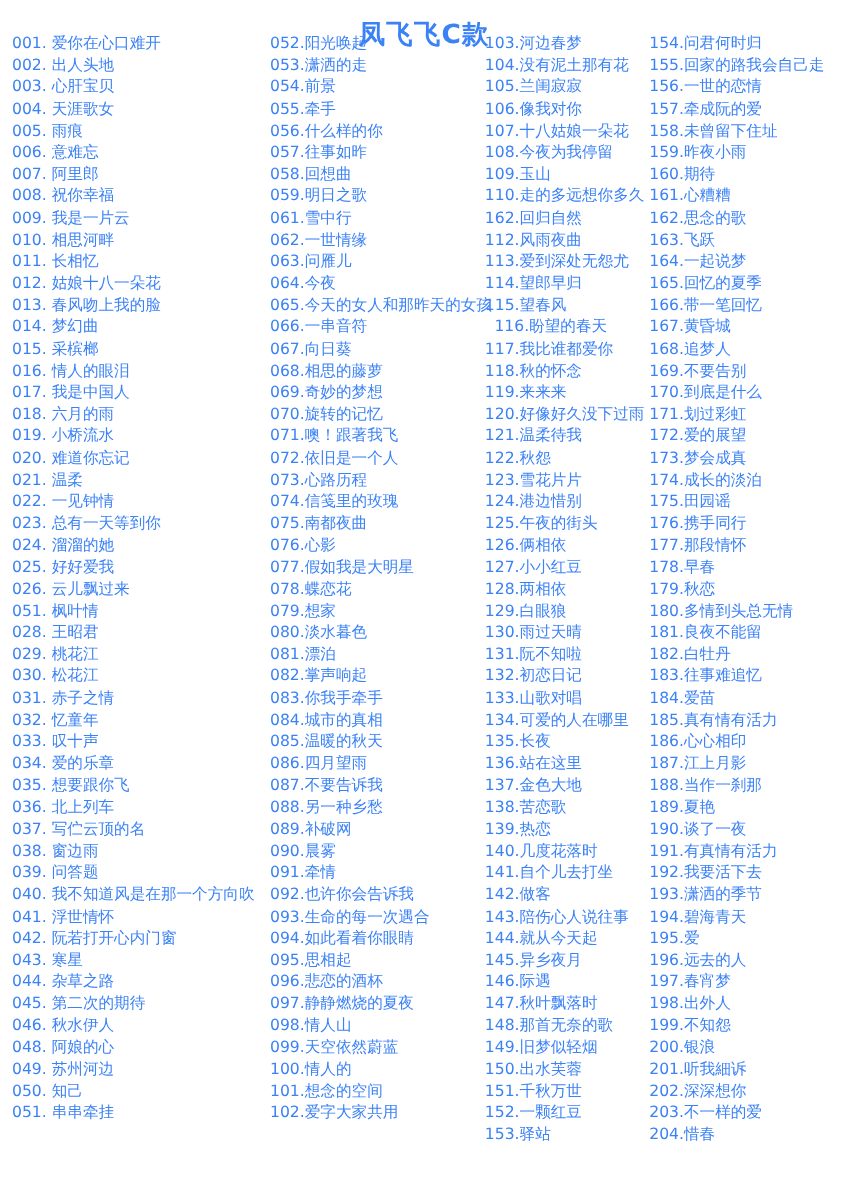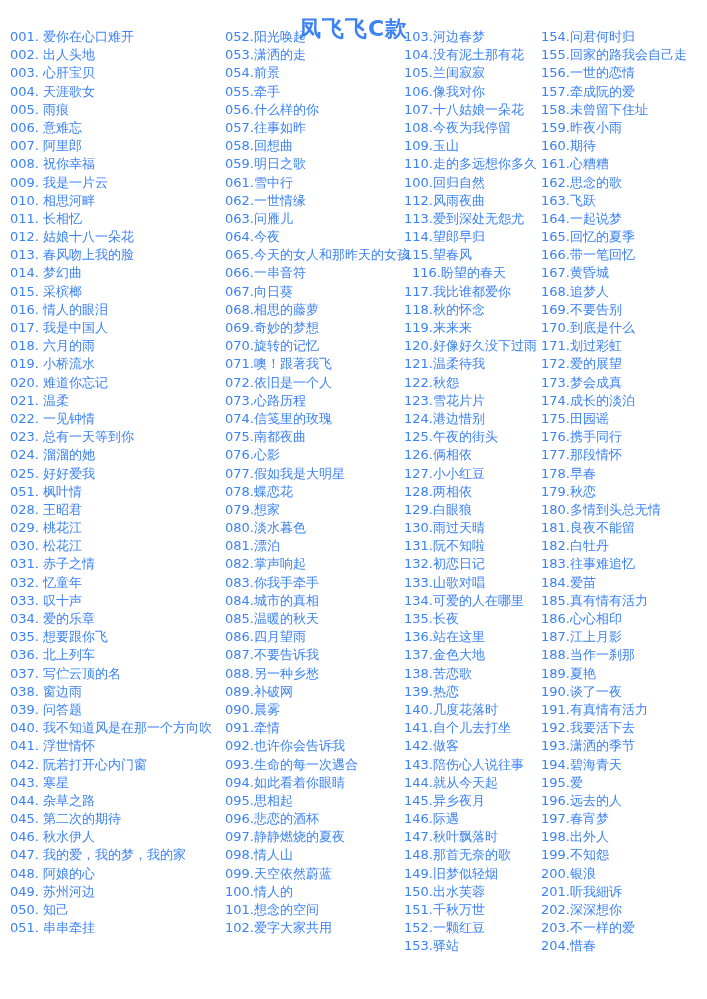--- a/index.html
+++ b/index.html
@@ -62,41 +62,41 @@
       <div class="song">016. 情人的眼泪</div>
       <div class="song">017. 我是中国人</div>
       <div class="song">018. 六月的雨</div>
       <div class="song">019. 小桥流水</div>
       <div class="song">020. 难道你忘记</div>
       <div class="song">021. 温柔</div>
       <div class="song">022. 一见钟情</div>
       <div class="song">023. 总有一天等到你</div>
       <div class="song">024. 溜溜的她</div>
       <div class="song">025. 好好爱我</div>
+      <div class="song">026. 云儿飘过来</div>
       <div class="song">051. 枫叶情</div>
       <div class="song">028. 王昭君</div>
       <div class="song">029. 桃花江</div>
       <div class="song">030. 松花江</div>
       <div class="song">031. 赤子之情</div>
       <div class="song">032. 忆童年</div>
       <div class="song">033. 叹十声</div>
       <div class="song">034. 爱的乐章</div>
       <div class="song">035. 想要跟你飞</div>
       <div class="song">036. 北上列车</div>
       <div class="song">037. 写伫云顶的名</div>
       <div class="song">038. 窗边雨</div>
       <div class="song">039. 问答题</div>
       <div class="song">040. 我不知道风是在那一个方向吹</div>
       <div class="song">041. 浮世情怀</div>
       <div class="song">042. 阮若打开心内门窗</div>
       <div class="song">043. 寒星</div>
       <div class="song">044. 杂草之路</div>
       <div class="song">045. 第二次的期待</div>
       <div class="song">046. 秋水伊人</div>
-      <div class="song">047. 我的爱，我的梦，我的家</div>
       <div class="song">048. 阿娘的心</div>
       <div class="song">049. 苏州河边</div>
       <div class="song">050. 知己</div>
       <div class="song">051. 串串牵挂</div>
     </div>
   <div class="col col-2">
       <div class="song">052.阳光唤起</div>
       <div class="song">053.潇洒的走</div>
       <div class="song">054.前景</div>
       <div class="song">055.牵手</div>
@@ -149,21 +149,21 @@
     </div>
   <div class="col col-3">
       <div class="song">103.河边春梦</div>
       <div class="song">104.没有泥土那有花</div>
       <div class="song">105.兰闺寂寂</div>
       <div class="song">106.像我对你</div>
       <div class="song">107.十八姑娘一朵花</div>
       <div class="song">108.今夜为我停留</div>
       <div class="song">109.玉山</div>
       <div class="song">110.走的多远想你多久</div>
-      <div class="song">100.回归自然</div>
+      <div class="song">162.回归自然</div>
       <div class="song">112.风雨夜曲</div>
       <div class="song">113.爱到深处无怨尤</div>
       <div class="song">114.望郎早归</div>
       <div class="song">115.望春风</div>
       <div class="song">116.盼望的春天</div>
       <div class="song">117.我比谁都爱你</div>
       <div class="song">118.秋的怀念</div>
       <div class="song">119.来来来</div>
       <div class="song">120.好像好久没下过雨</div>
       <div class="song">121.温柔待我</div>

